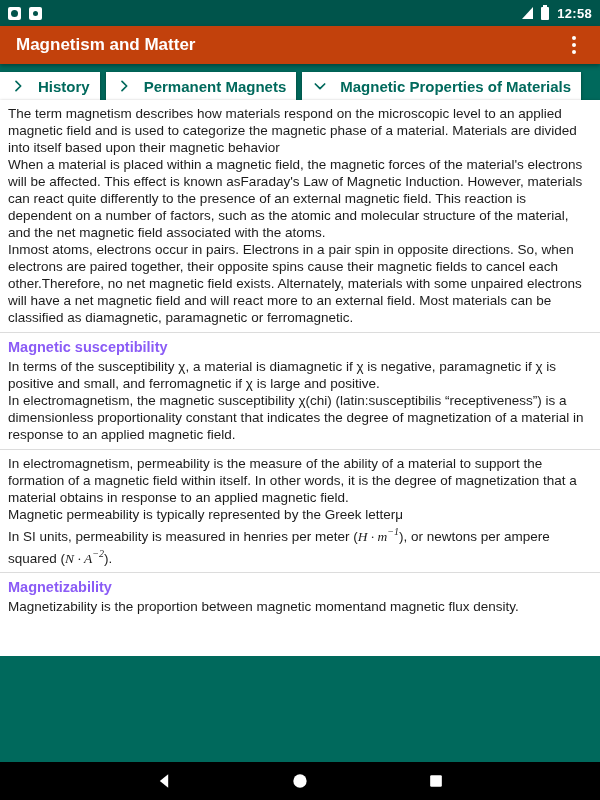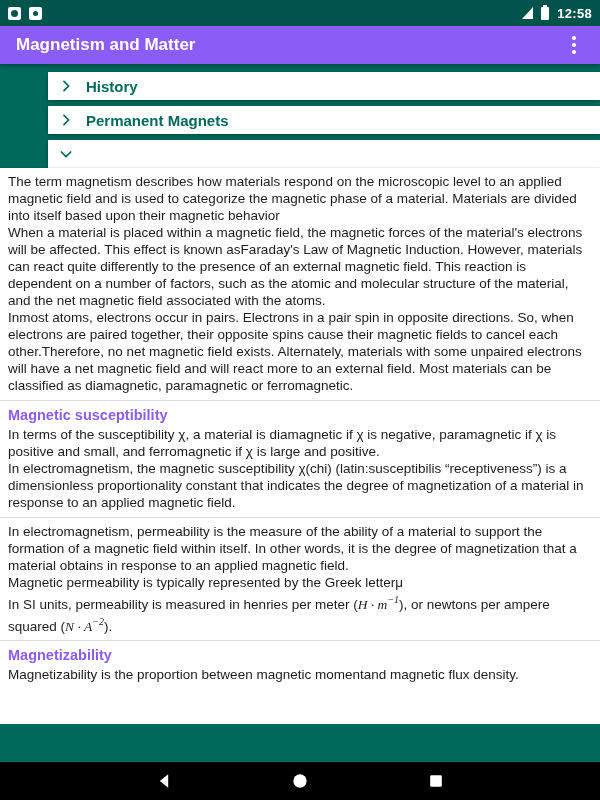--- a/index.html
+++ b/index.html
@@ -12,27 +12,27 @@
   .sb-spacer { flex:1; }
   .sb-time { font-size:13px; font-weight:bold; letter-spacing:.3px; }
   .sb-icon { width:13px; height:13px; background:#fff; border-radius:2px; position:relative; display:inline-block; }
   .sb-icon.photo::after { content:""; position:absolute; left:3px; top:3px; width:7px; height:7px; border-radius:50%; background:#00544b; }
   .sb-icon.camera::after { content:""; position:absolute; left:4px; top:4px; width:5px; height:5px; border-radius:50%; background:#00544b; }
   .sb-signal { width:0; height:0; border-left:11px solid transparent; border-bottom:12px solid #fff; display:inline-block; }
   .sb-battery { width:8px; height:13px; background:#fff; border-radius:1px; position:relative; display:inline-block; }
   .sb-battery::before { content:""; position:absolute; top:-2px; left:2px; width:4px; height:2px; background:#fff; }
 
   
-  .app-bar { height:38px; background:#8b5cf6; color:#fff; display:flex; align-items:center; padding:0 16px; flex:0 0 auto; box-shadow:0 2px 4px rgba(0,0,0,.35); position:relative; z-index:5; }
+  .app-bar { height:38px; background:#c2410c; color:#fff; display:flex; align-items:center; padding:0 16px; flex:0 0 auto; box-shadow:0 2px 4px rgba(0,0,0,.35); position:relative; z-index:5; }
   .app-title { font-size:17px; font-weight:bold; }
   .overflow { margin-left:auto; display:flex; flex-direction:column; gap:3px; padding:6px 8px; cursor:pointer; }
   .overflow i { width:4px; height:4px; border-radius:50%; background:#fff; display:block; }
 
   
-  .rows { flex:0 0 auto; padding-top:8px; display:flex; flex-direction:column; gap:6px;margin-left:48px; }
+  .rows { flex:0 0 auto; padding-top:8px; display:flex; flex-direction:row; gap:6px; }
   .acc-row { background:#fff; height:28px; display:flex; align-items:center; gap:12px; padding:0 10px; color:#00695c; font-weight:bold; font-size:15px; box-shadow:0 1px 3px rgba(0,0,0,.4); cursor:pointer; }
   .acc-row .chev { display:flex; align-items:center; }
 
   
   .content { background:#fff; height:556px; overflow:hidden; padding:5px 8px 0 8px; color:#1c1c1c; font-size:13.5px; line-height:17px; flex:0 0 auto; box-shadow:0 1px 3px rgba(0,0,0,.4); }
   .content p { margin:0; }
   .divider { border-top:1px solid #dcdcdc; margin:6px -8px 5px -8px; }
   .section-title { font-size:14.5px; line-height:19px; font-weight:bold; color:#8b5cf6; margin:0 0 1px 0; }
   .math { font-family:"Liberation Serif", serif; font-style:italic; }
   sup.math { font-size:10px; }
@@ -81,20 +81,21 @@
           </svg>
       </span>
       <span>Permanent Magnets</span>
     </div>
     <div class="acc-row">
       <span class="chev">
         <svg width="16" height="16" viewBox="0 0 24 24">
             <polyline points="5,9 12,16 19,9" fill="none" stroke="#00695c" stroke-width="2.6" stroke-linecap="round" stroke-linejoin="round"></polyline>
           </svg>
       </span>
+      <span>Magnetic Properties of Materials</span>
     </div>
   </div>
 
   <div class="content">
     <p>The term magnetism describes how materials respond on the microscopic level to an applied magnetic field and is used to categorize the magnetic phase of a material. Materials are divided into itself based upon their magnetic behavior</p>
     <p>When a material is placed within a magnetic field, the magnetic forces of the material's electrons will be affected. This effect is known asFaraday's Law of Magnetic Induction. However, materials can react quite differently to the presence of an external magnetic field. This reaction is dependent on a number of factors, such as the atomic and molecular structure of the material, and the net magnetic field associated with the atoms.</p>
     <p>Inmost atoms, electrons occur in pairs. Electrons in a pair spin in opposite directions. So, when electrons are paired together, their opposite spins cause their magnetic fields to cancel each other.Therefore, no net magnetic field exists. Alternately, materials with some unpaired electrons will have a net magnetic field and will react more to an external field. Most materials can be classified as diamagnetic, paramagnetic or ferromagnetic.</p>
 
     <div class="divider"></div>
     <h3 class="section-title">Magnetic susceptibility</h3>

